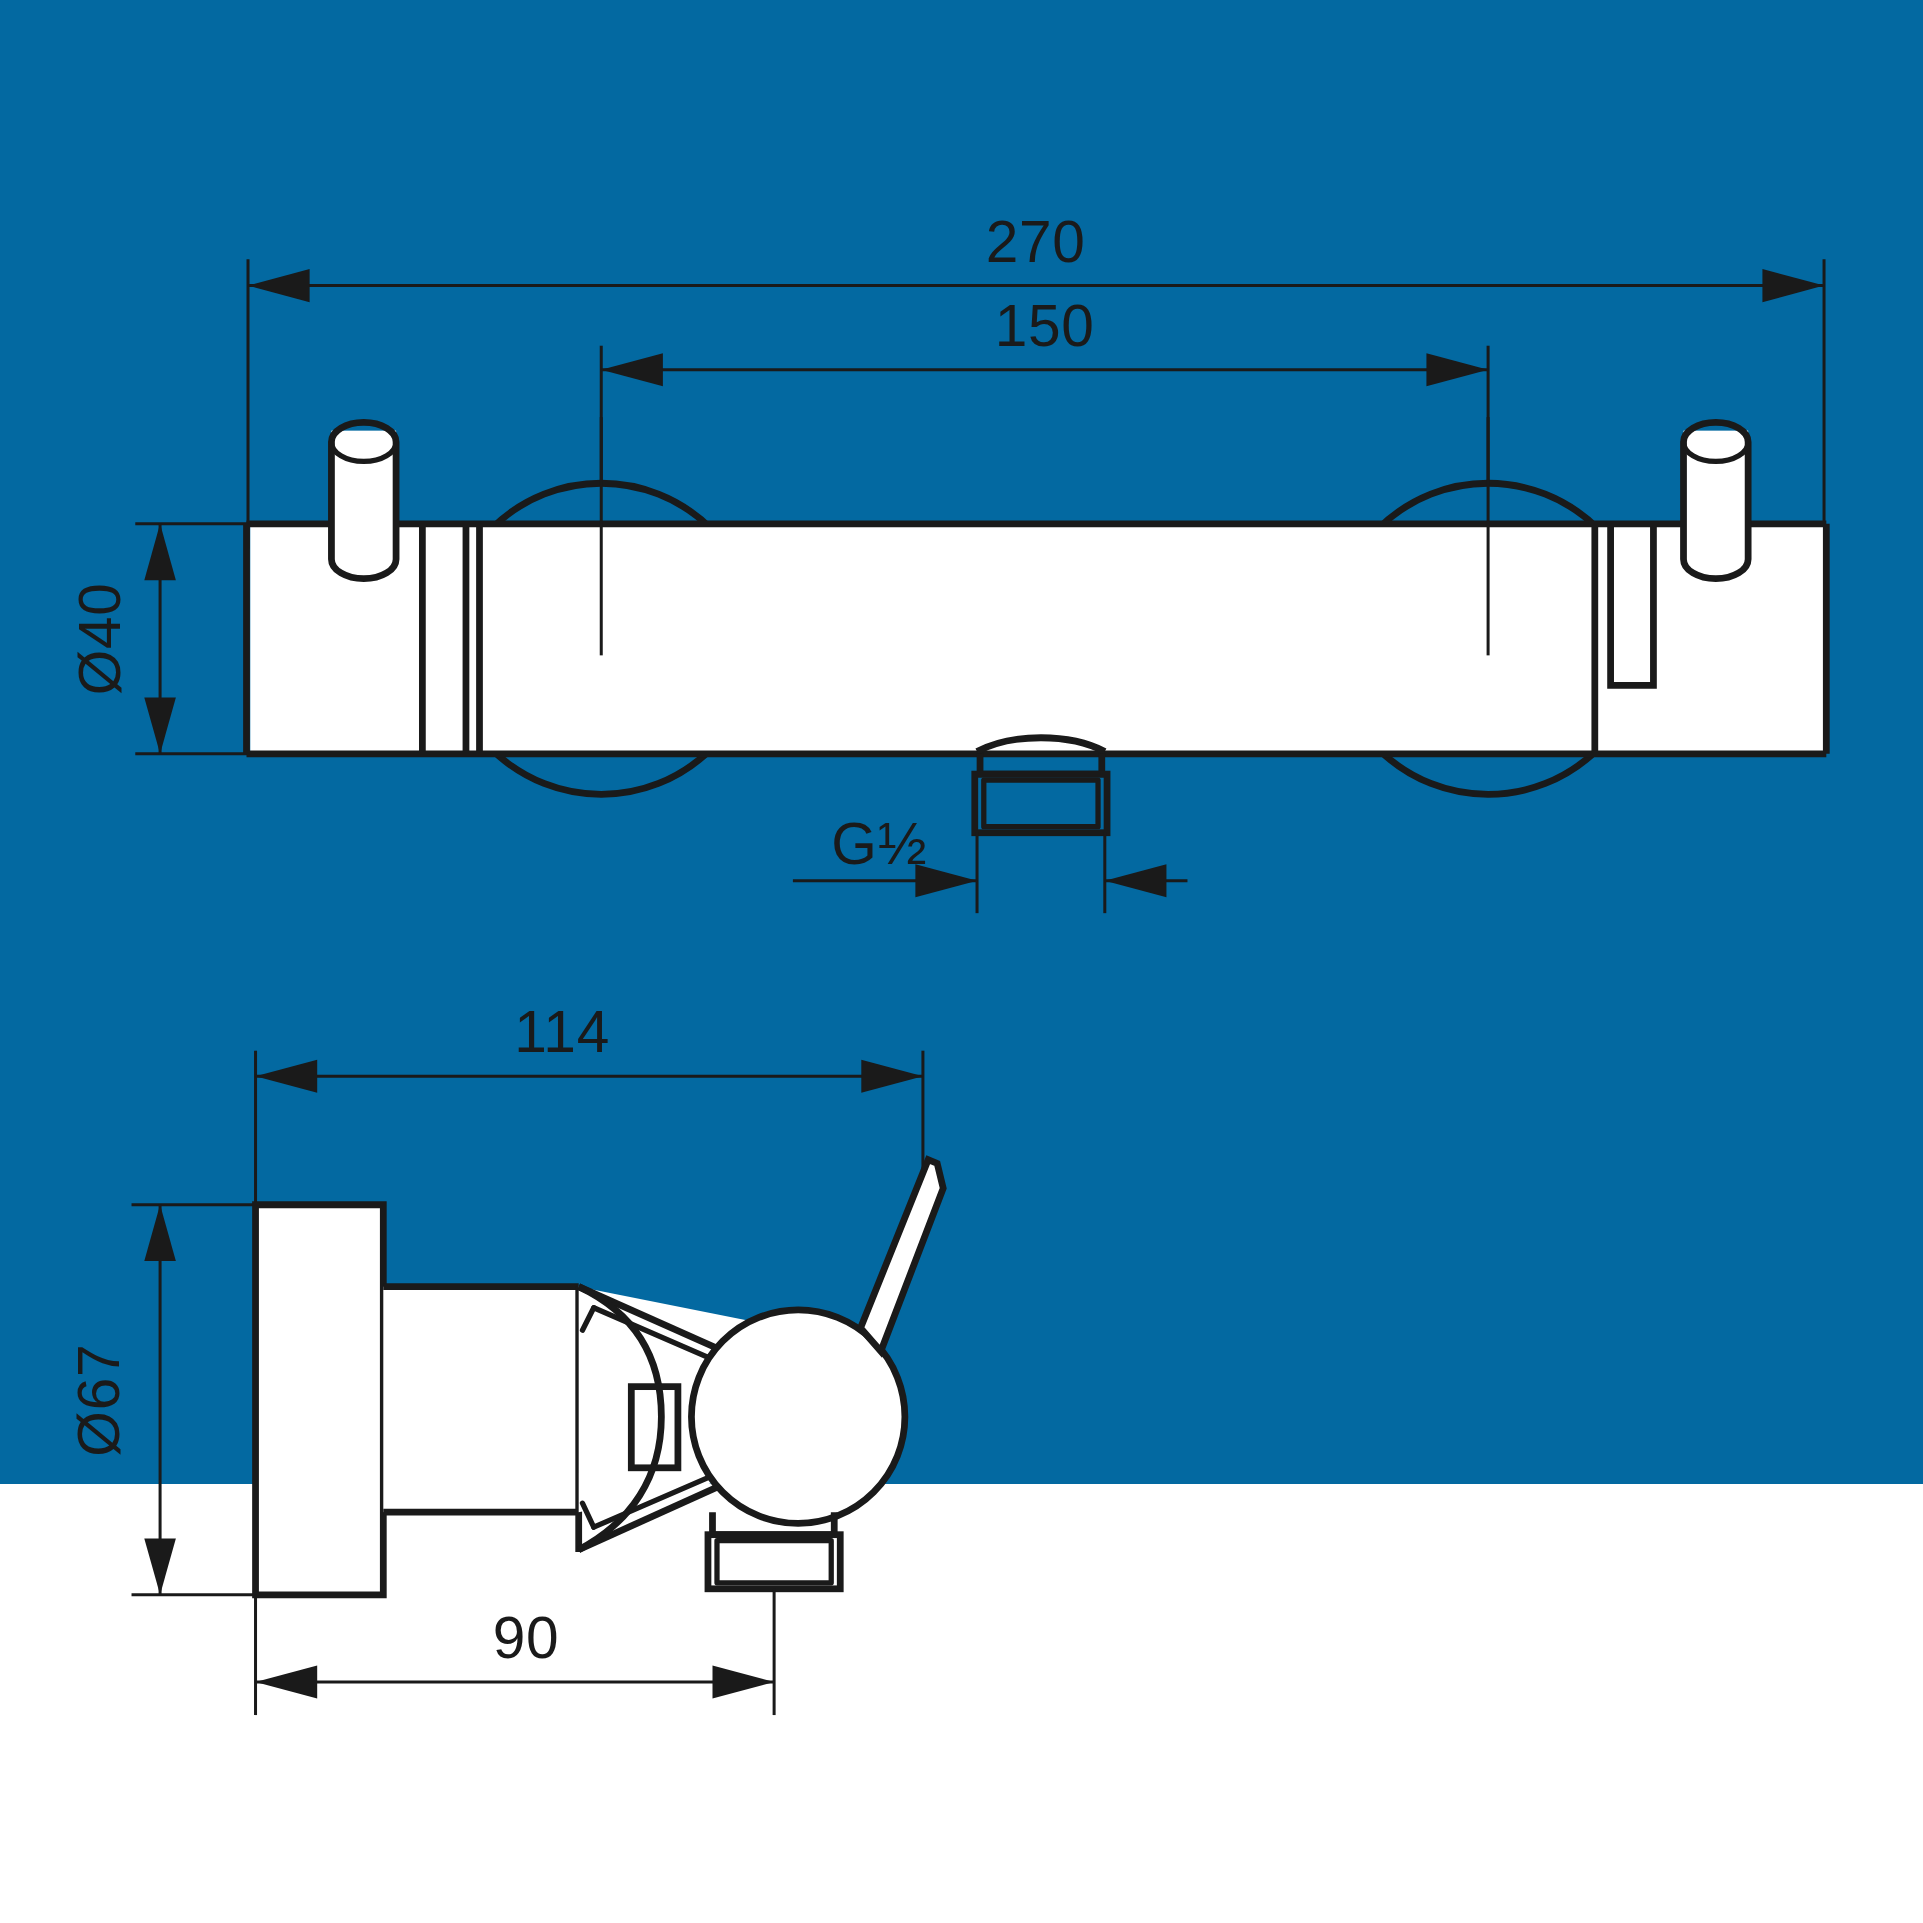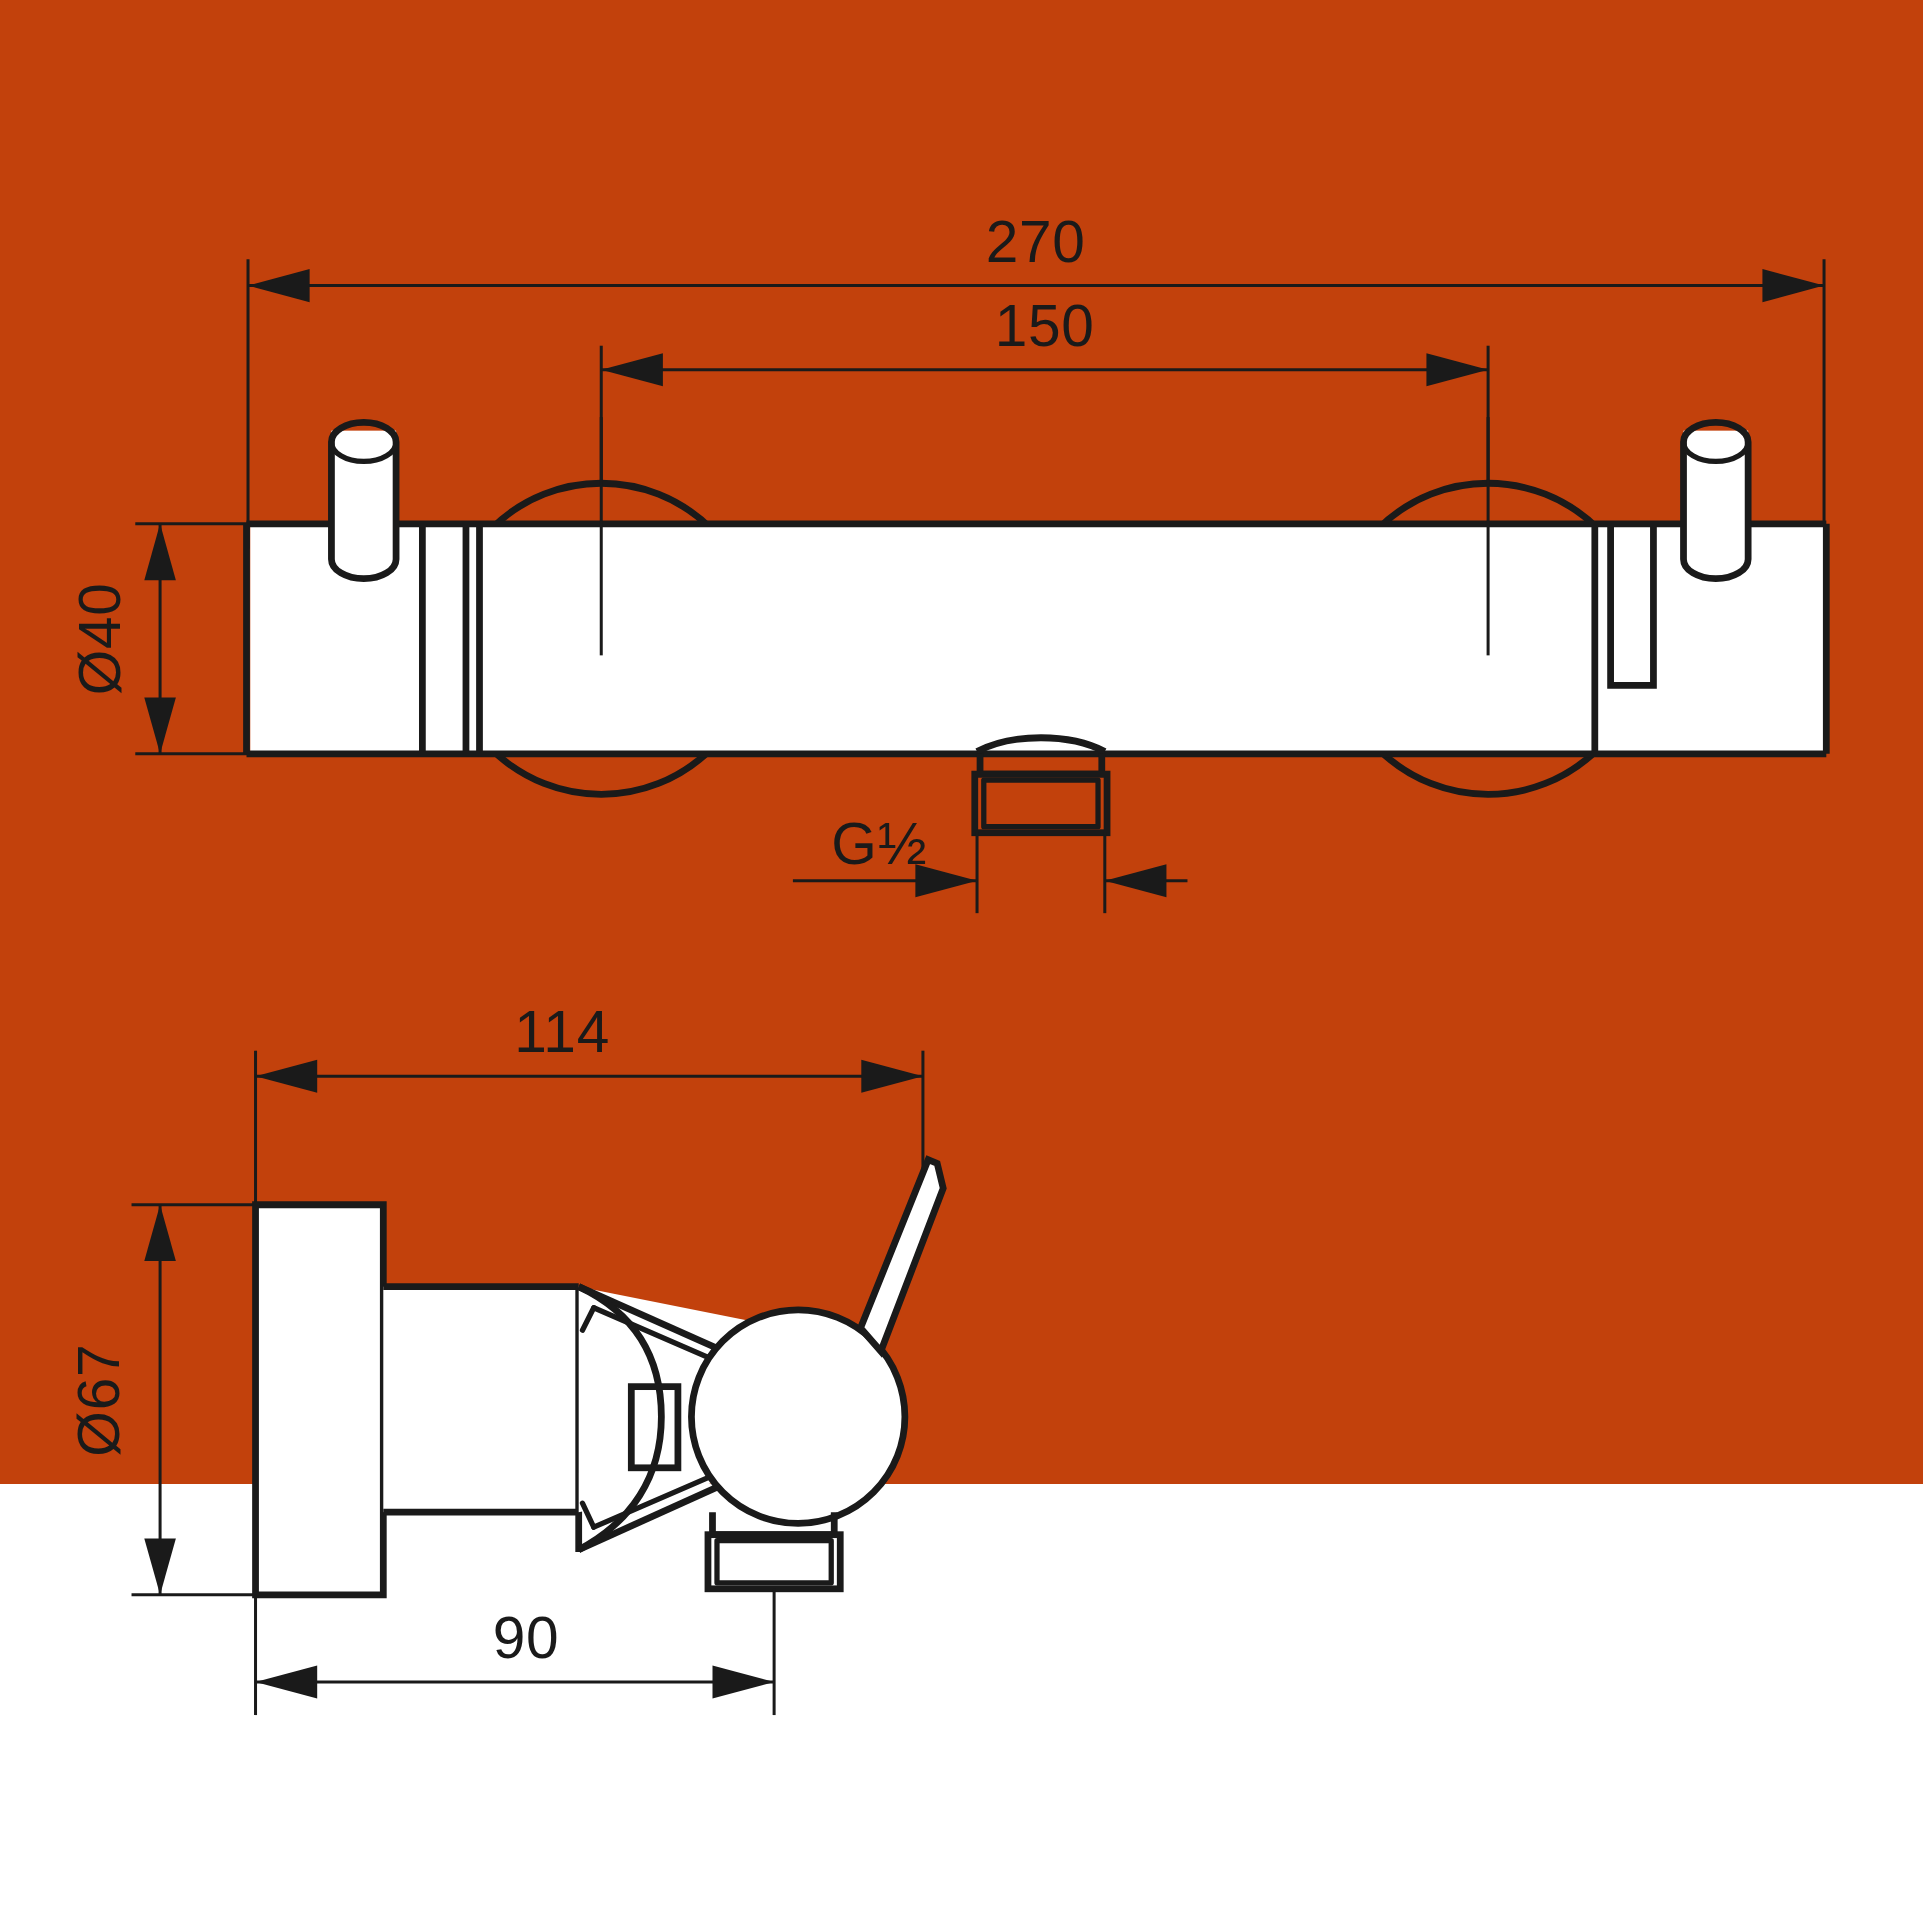--- a/index.html
+++ b/index.html
@@ -10,21 +10,21 @@
   body {
     width: 1924px;
     height: 1924px;
     overflow: hidden;
     font-family: "Liberation Sans", sans-serif;
   }
   #drawing-root {
     position: relative;
     width: 1924px;
     height: 1484px;
-    background: #c2410c;
+    background: #0369a1;
   }
   svg.tech-drawing {
     display: block;
     width: 1924px;
     height: 1924px;
   }
   .obj-line {
     fill: none;
     stroke: #1a1a1a;
     stroke-width: 9;

